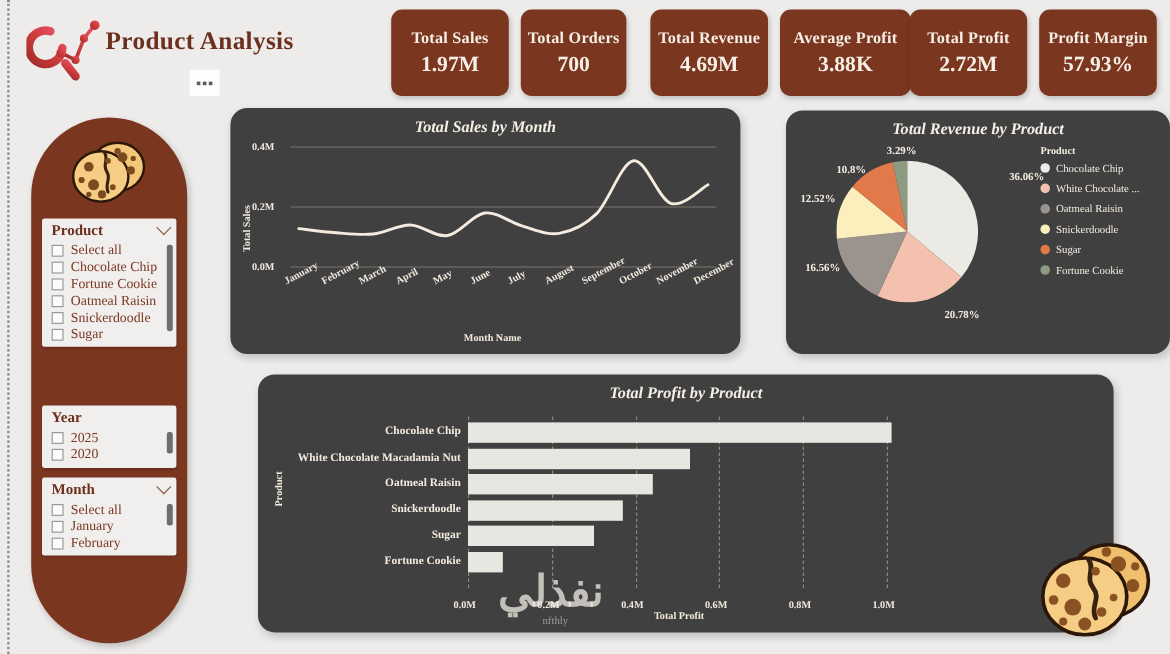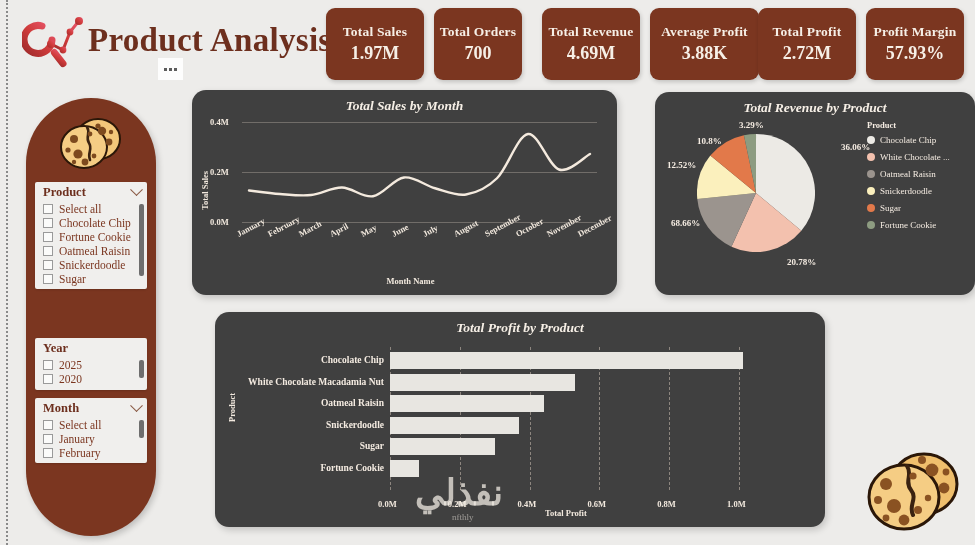--- a/index.html
+++ b/index.html
@@ -25,21 +25,21 @@
     border-left: 2px dotted #8a8a8a;
   }
 
   
   .logo {
     position: absolute; left: 22px; top: 10px;
     width: 66px; height: 62px;
   }
   .page-title {
     position: absolute; left: 88px; top: 22px;
-    font-size: 33px; font-weight: bold;
+    font-size: 21px; font-weight: bold;
     color: #6d2f1e;
     letter-spacing: .3px;
     white-space: nowrap;
   }
   .ellipsis-btn {
     position: absolute; left: 158px; top: 58px;
     width: 25px; height: 22px;
     background: #fdfdfd;
     display: flex; align-items: center; justify-content: center;
     gap: 2px;
@@ -151,21 +151,21 @@
   .legend-title {
     position: absolute; font-size: 8.5px; font-weight: bold; color: #f5ece2;
   }
   .legend-row {
     position: absolute; display: flex; align-items: center; gap: 5px;
     font-size: 9px; color: #f5ece2; white-space: nowrap;
   }
   .swatch { width: 8px; height: 8px; border-radius: 50%; flex: 0 0 8px; }
 
   
-  #bar-panel { left: 215px; top: 312px; width: 610px; height: 215px; }
+  #bar-panel { left: 215px; top: 312px; width: 713px; height: 215px; }
   .bar-cat {
     position: absolute; right: 0;
     font-size: 9.5px; font-weight: bold; color: #f4ebe1;
     white-space: nowrap; text-align: right;
   }
   .bar {
     position: absolute; height: 17px;
     background: #e8e6e1;
   }
   .vgrid {
@@ -387,21 +387,21 @@
           <path d="M 59 59 L 59.00000000000001 0 A 59 59 0 0 1 104.31817973613369 96.77912896565353 Z" fill="#eceae5"></path>
           <path d="M 59 59 L 104.31817973613369 96.77912896565353 A 59 59 0 0 1 34.41696467607369 112.63463782167818 Z" fill="#f3c1ae"></path>
           <path d="M 59 59 L 34.41696467607369 112.63463782167818 A 59 59 0 0 1 0.29788999810328676 64.92134117622169 Z" fill="#9b948e"></path>
           <path d="M 59 59 L 0.29788999810328676 64.92134117622169 A 59 59 0 0 1 13.351255271245329 21.620967044491472 Z" fill="#fbf0bd"></path>
           <path d="M 59 59 L 13.351255271245329 21.620967044491472 A 59 59 0 0 1 46.92666919438123 1.248509255101503 Z" fill="#e2794a"></path>
           <path d="M 59 59 L 46.92666919438123 1.248509255101503 A 59 59 0 0 1 59.037070790873194 0.000011646132811904408 Z" fill="#8d9c81"></path>
         </svg></div>
     <div id="pie-labels">
         <div class="pie-label" style="left: 186px; top: 50px;">36.06%</div>
         <div class="pie-label" style="left: 132px; top: 165px;">20.78%</div>
-        <div class="pie-label" style="left: 16px; top: 126px;">68.66%</div>
+        <div class="pie-label" style="left: 16px; top: 126px;">16.56%</div>
         <div class="pie-label" style="left: 12px; top: 68px;">12.52%</div>
         <div class="pie-label" style="left: 42px; top: 44px;">10.8%</div>
         <div class="pie-label" style="left: 84px; top: 28px;">3.29%</div>
       </div>
     <div class="legend-title" style="left:212px; top:28px;">Product</div>
     <div id="pie-legend">
         <div class="legend-row" style="left: 212px; top: 43px;">
           <span class="swatch" style="background: rgb(236, 234, 229);"></span>
           <span>Chocolate Chip</span>
         </div>

